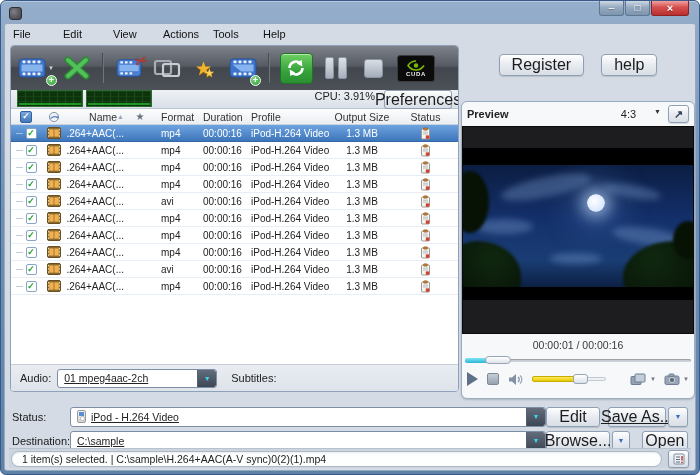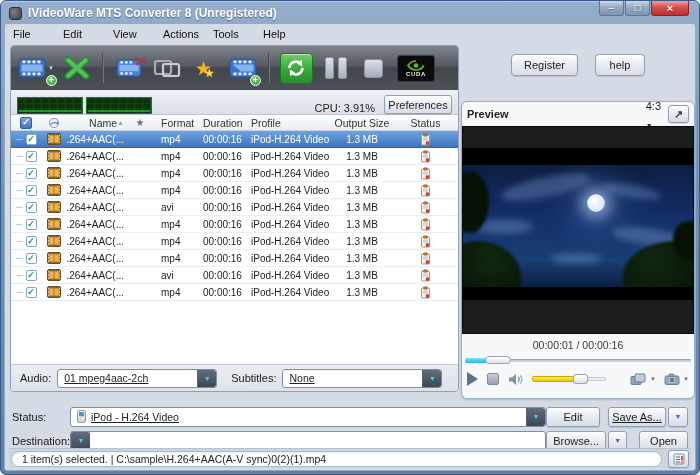--- a/index.html
+++ b/index.html
@@ -23,25 +23,25 @@
   .plus{position:absolute;right:-3px;bottom:0px;width:11px;height:11px;border-radius:50%;background:radial-gradient(circle at 35% 30%,#7ed67e,#2f9e35);border:1px solid #fff;color:#fff;font-size:9px;font-weight:bold;display:flex;align-items:center;justify-content:center;line-height:9px;}
   .scis{position:absolute;right:-4px;top:2px;font-size:15px;color:#d23b2f;transform:rotate(-18deg);text-shadow:0 0 1px #7a1a10;}
   .star-big{font-size:19px;color:#f2b42e;text-shadow:0 1px 1px #9a6a00;}
   .star-small{font-size:12px;color:#ffd35c;margin-left:-8px;margin-top:10px;text-shadow:0 1px 1px #9a6a00;}
   .convert{width:33px;height:31px;background:linear-gradient(180deg,#6fcf64,#35a23a 60%,#2b8f31);border:1px solid #1e7526;border-radius:4px;box-shadow:inset 0 1px 0 rgba(255,255,255,.5);}
   .pbar{width:9px;height:22px;background:linear-gradient(180deg,#dde2e8,#a6afbb);border:1px solid #8b95a2;border-radius:2px;margin:0 2px;}
   .sq{width:19px;height:19px;background:linear-gradient(180deg,#d9dee5,#a3adb9);border:1px solid #8b95a2;border-radius:3px;}
   .cuda-box{width:38px;height:27px;background:#0b0b0c;border:1px solid #3c3c40;border-radius:3px;display:flex;flex-direction:column;align-items:center;justify-content:center;gap:0px;}
   .cuda-label{font-size:6px;font-weight:bold;color:#ececec;letter-spacing:.6px;line-height:6px;}
   
-  .cpu-strip{height:25px;background:linear-gradient(180deg,#edf1f5,#dae0e8);border-bottom:1px solid #bcc6d2;display:flex;align-items:flex-end;padding:0 6px;flex:0 0 auto;}
+  .cpu-strip{height:19px;background:linear-gradient(180deg,#edf1f5,#dae0e8);border-bottom:1px solid #bcc6d2;display:flex;align-items:flex-start;padding:0 6px;flex:0 0 auto;}
   .graph{width:66px;height:17px;border:1px solid #2e6b2e;margin-right:3px;background-image:repeating-linear-gradient(90deg,transparent 0 7px,#1a4d1a 7px 8px),repeating-linear-gradient(0deg,transparent 0 4px,#164116 4px 5px);background-color:#0d330d;position:relative;}
   .graph::after{content:"";position:absolute;left:1px;right:1px;bottom:1px;height:2px;background:#27c12f;opacity:.7;}
   .cpu-label{margin-left:auto;font-size:11px;color:#222;margin-right:9px;white-space:nowrap;}
-  .btn{display:inline-flex;align-items:center;justify-content:center;font-size:11px;color:#1c1c1c;background:linear-gradient(180deg,#fefefe,#e9edf2 45%,#d8dee6);border:1px solid #8fa0b4;border-radius:3px;box-shadow:0 1px 1px rgba(0,0,0,.12),inset 0 1px 0 #fff;white-space:nowrap;}
+  .btn{display:inline-flex;align-items:center;justify-content:center;font-size:16px;color:#1c1c1c;background:linear-gradient(180deg,#fefefe,#e9edf2 45%,#d8dee6);border:1px solid #8fa0b4;border-radius:3px;box-shadow:0 1px 1px rgba(0,0,0,.12),inset 0 1px 0 #fff;white-space:nowrap;}
   .pref-btn{width:68px;height:19px;}
   
   .thead{height:16px;display:flex;align-items:center;background:linear-gradient(180deg,#fdfdfe,#eaeef3);border-bottom:1px solid #c8d1dc;font-size:10.5px;color:#333;flex:0 0 auto;}
   .c{flex:0 0 auto;display:flex;align-items:center;overflow:hidden;white-space:nowrap;}
   .c.cb{width:30px;justify-content:center;}
   .c.ic{width:26px;justify-content:center;}
   .c.name{width:60px;justify-content:flex-end;padding-right:3px;}
   .c.star{width:26px;justify-content:center;}
   .c.fmt{width:48px;padding-left:8px;}
   .c.dur{width:50px;padding-left:2px;}
@@ -64,21 +64,21 @@
   .drop-btn{width:19px;align-self:stretch;background:linear-gradient(180deg,#626d7d,#3d4653);border-left:1px solid #566170;display:flex;align-items:center;justify-content:center;font-size:7px;color:var(--arrow-cyan,#3fd2ec);flex:0 0 auto;border-radius:0 2px 2px 0;}
   .aud-dd{width:160px;margin-left:6px;}
   .sub-lbl{margin-left:14px;}
   
   .right-col{position:absolute;left:455px;top:21px;width:236px;height:358px;}
   .link-btns{display:flex;justify-content:center;gap:17px;margin-top:9px;}
   .link-btns .btn{height:22px;border-radius:4px;padding:0 12px;min-width:50px;}
   .preview-panel{position:absolute;left:1px;top:56px;width:234px;height:298px;background:#f6f8fa;border:1px solid #9cadc2;border-radius:6px;box-shadow:0 1px 2px rgba(0,0,0,.18);display:flex;flex-direction:column;padding:0 0;}
   .pv-header{height:24px;display:flex;align-items:center;padding:0 5px;font-size:11px;flex:0 0 auto;}
   .pv-title{font-weight:bold;color:#222;}
-  .aspect{margin-left:auto;display:flex;align-items:flex-start;gap:10px;color:#222;flex-direction:column;}
+  .aspect{margin-left:auto;display:flex;align-items:flex-start;gap:18px;color:#222;}
   .aspect .arr{font-size:7px;color:#333;}
   .corner-btn{width:21px;height:18px;margin-left:7px;font-size:11px;font-weight:bold;color:#33415a;}
   .video{height:208px;background:#161618;border:1px solid #0a0a0a;display:flex;flex-direction:column;flex:0 0 auto;}
   .vpad-t{height:21px;background:#1d1d20;}
   .vbar-t{height:17px;background:#000;}
   .sky{height:122px;position:relative;overflow:hidden;background:linear-gradient(180deg,#0b1d42 0%,#14306b 45%,#1a3d74 78%,#0c2043 100%);}
   .moon{position:absolute;left:54%;top:24%;width:18px;height:18px;border-radius:50%;background:radial-gradient(circle at 40% 40%,#ffffff,#dceaff 60%,#b9d4f5);box-shadow:0 0 14px 6px rgba(200,225,255,.55),0 0 32px 16px rgba(120,170,240,.28);}
   .cloud{position:absolute;background:rgba(150,185,235,.30);border-radius:50%;filter:blur(3px);}
   .cl1{left:16%;top:10%;width:92px;height:20px;transform:rotate(-12deg);}
   .cl2{left:5%;top:44%;width:58px;height:15px;}
@@ -126,21 +126,20 @@
   .status-pill{flex:1;height:16px;background:#fdfefe;border:1px solid #aeb9c6;border-radius:8px;display:flex;align-items:center;padding:0 10px;font-size:10.5px;color:#222;box-shadow:inset 0 1px 2px rgba(0,0,0,.08);overflow:hidden;white-space:nowrap;}
   .task-btn{width:21px;height:18px;margin-left:6px;}
   .status-icon{display:flex;}
 </style>
 </head>
 <body>
 
 <div class="window">
   <div class="titlebar">
     <span class="app-icon"></span>
-    <span class="title-text">IVideoWare MTS Converter 8 (Unregistered)</span>
   </div>
   <div class="win-btns">
     <span class="wbtn">
         <span>–</span>
       </span>
     <span class="wbtn">
         <span>□</span>
       </span>
     <span class="wbtn close">
         <span>×</span>
@@ -665,24 +664,20 @@
           </div>
         </div>
 
       <div class="audio-strip">
         <span>Audio:</span>
         <span class="dropdown aud-dd">
           <span class="val">01 mpeg4aac-2ch</span>
           <span class="drop-btn">▼</span>
         </span>
         <span class="sub-lbl">Subtitles:</span>
-        <span class="dropdown aud-dd">
-          <span class="val">None</span>
-          <span class="drop-btn">▼</span>
-        </span>
       </div>
     </div>
 
     <div class="right-col">
       <div class="link-btns">
         <span class="btn">Register</span>
         <span class="btn">help</span>
       </div>
 
       <div class="preview-panel">
@@ -760,20 +755,21 @@
         <span class="drop-btn">▼</span>
       </span>
       <span class="btn edit-btn">Edit</span>
       <span class="btn saveas-btn">Save As...</span>
       <span class="btn arrow-btn">▼</span>
     </div>
 
     <div class="form-row row-dest">
       <span class="lbl">Destination:</span>
       <span class="dropdown">
+        <span class="val">C:\sample</span>
         <span class="drop-btn">▼</span>
       </span>
       <span class="btn browse-btn">Browse...</span>
       <span class="btn arrow-btn">▼</span>
       <span class="btn open-btn">Open</span>
     </div>
 
     <div class="statusbar">
       <span class="status-pill">1 item(s) selected. | C:\sample\H.264+AAC(A-V sync)0(2)(1).mp4</span>
       <span class="btn task-btn">

